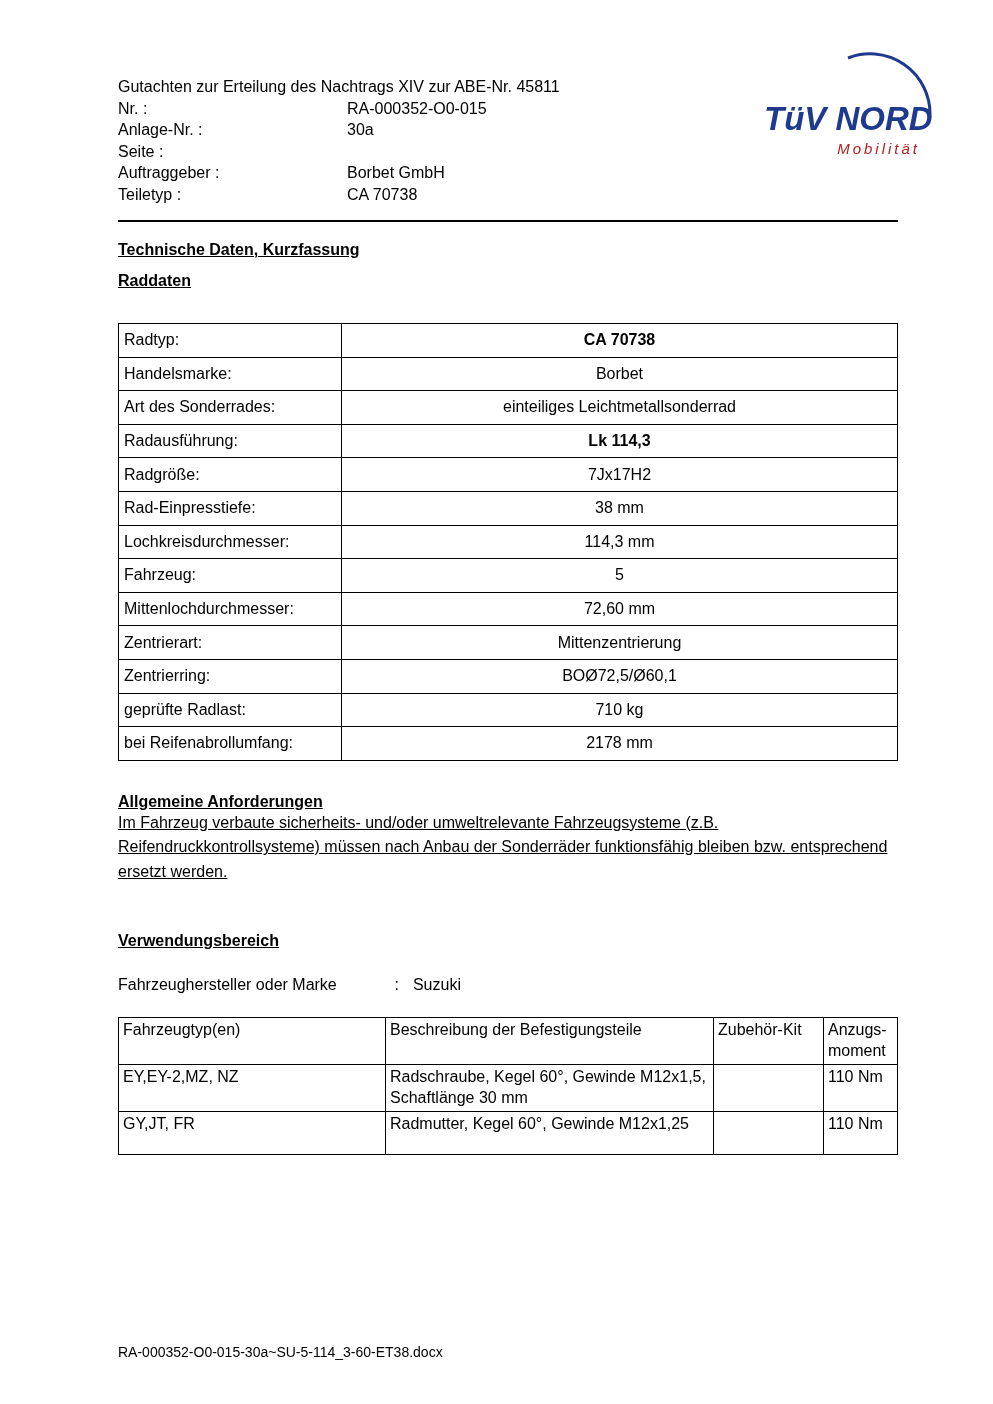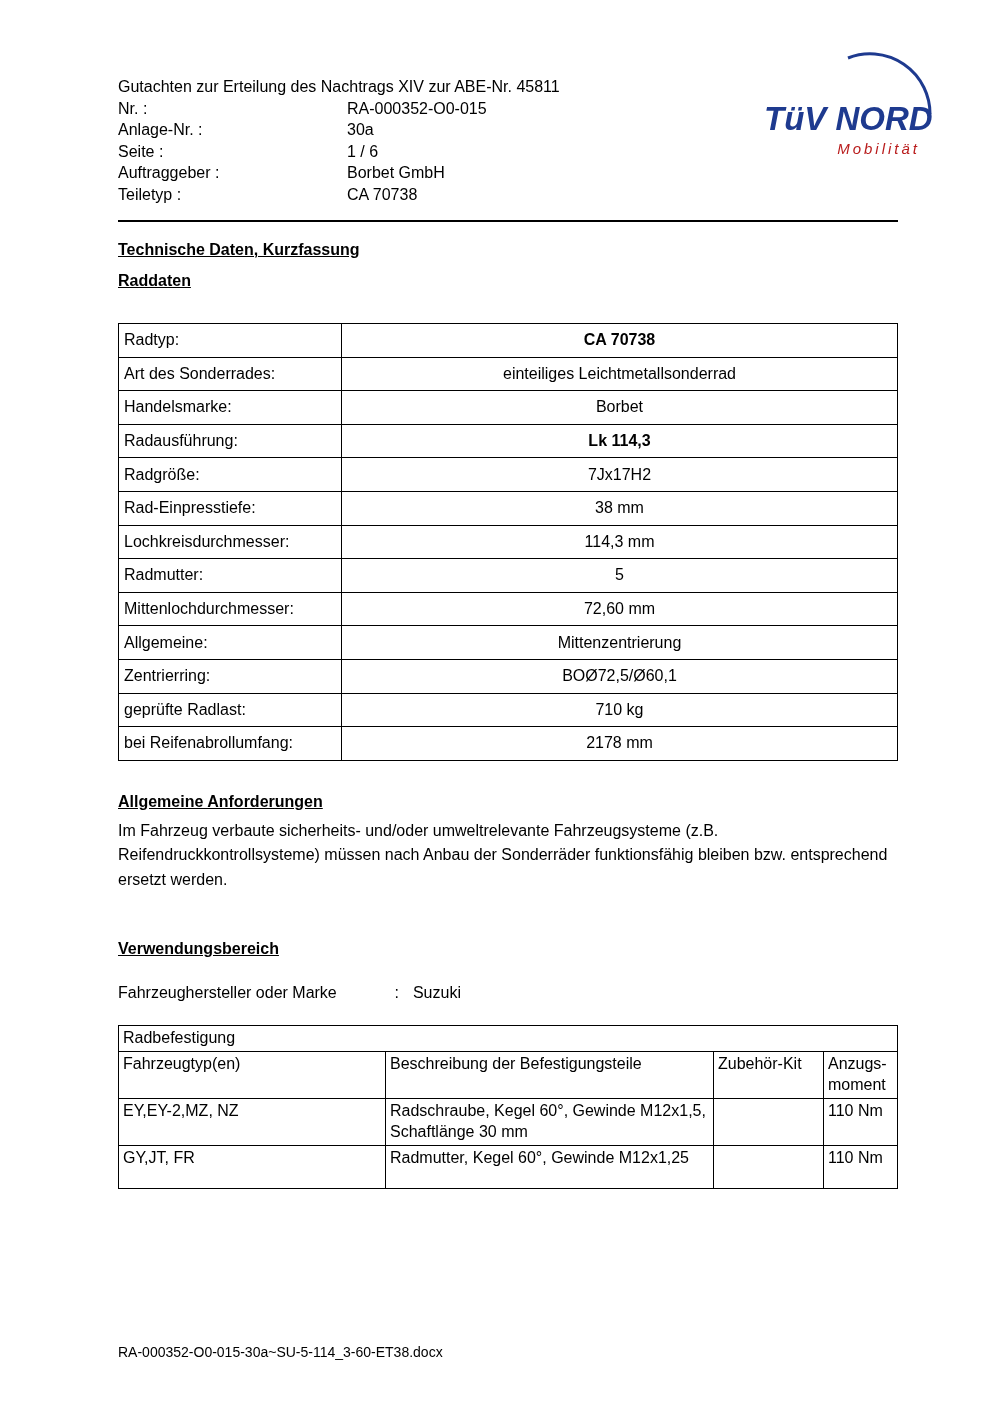--- a/index.html
+++ b/index.html
@@ -62,21 +62,21 @@
   .raddaten-table td {
     border:1px solid #000;
     height:33.6px;
     padding:0 5px;
     vertical-align:middle;
   }
   .raddaten-table td.lbl { width:223px; text-align:left; }
   .raddaten-table td.val { text-align:center; }
   .raddaten-table td.val.bold { font-weight:bold; }
   
-  .para { margin-top:8px; line-height:24.5px; width:780px; }
+  .para { line-height:24.5px; width:780px;text-decoration:underline; }
   .verw-line { margin-top:24px; line-height:22px; }
   .verw-label { display:inline-block; width:272px; }
   .verw-colon { display:inline-block; width:14px; }
   
   .befestigung-table { margin-top:21px; }
   .befestigung-table td, .befestigung-table th {
     border:1px solid #000;
     padding:1px 4px 3px 4px;
     vertical-align:top;
     text-align:left;
@@ -113,21 +113,20 @@
       <div class="hdr-field">
         <span>Nr. :</span>
         <span>RA-000352-O0-015</span>
       </div>
       <div class="hdr-field">
         <span>Anlage-Nr. :</span>
         <span>30a</span>
       </div>
       <div class="hdr-field">
         <span>Seite :</span>
-        <span>1 / 6</span>
       </div>
       <div class="hdr-field">
         <span>Auftraggeber :</span>
         <span>Borbet GmbH</span>
       </div>
       <div class="hdr-field">
         <span>Teiletyp :</span>
         <span>CA 70738</span>
       </div>
     </div>
@@ -137,53 +136,53 @@
     <div class="heading h-tech">Technische Daten, Kurzfassung</div>
     <div class="heading h-rad">Raddaten</div>
 
     <table class="raddaten-table">
       <tbody>
         <tr>
           <td class="lbl">Radtyp:</td>
           <td class="val bold">CA 70738</td>
         </tr>
         <tr>
+          <td class="lbl">Handelsmarke:</td>
+          <td class="val">Borbet</td>
+        </tr>
+        <tr>
           <td class="lbl">Art des Sonderrades:</td>
           <td class="val">einteiliges Leichtmetallsonderrad</td>
         </tr>
         <tr>
-          <td class="lbl">Handelsmarke:</td>
-          <td class="val">Borbet</td>
-        </tr>
-        <tr>
           <td class="lbl">Radausführung:</td>
           <td class="val bold">Lk 114,3</td>
         </tr>
         <tr>
           <td class="lbl">Radgröße:</td>
           <td class="val">7Jx17H2</td>
         </tr>
         <tr>
           <td class="lbl">Rad-Einpresstiefe:</td>
           <td class="val">38 mm</td>
         </tr>
         <tr>
           <td class="lbl">Lochkreisdurchmesser:</td>
           <td class="val">114,3 mm</td>
         </tr>
         <tr>
-          <td class="lbl">Radmutter:</td>
+          <td class="lbl">Fahrzeug:</td>
           <td class="val">5</td>
         </tr>
         <tr>
           <td class="lbl">Mittenlochdurchmesser:</td>
           <td class="val">72,60 mm</td>
         </tr>
         <tr>
-          <td class="lbl">Allgemeine:</td>
+          <td class="lbl">Zentrierart:</td>
           <td class="val">Mittenzentrierung</td>
         </tr>
         <tr>
           <td class="lbl">Zentrierring:</td>
           <td class="val">BOØ72,5/Ø60,1</td>
         </tr>
         <tr>
           <td class="lbl">geprüfte Radlast:</td>
           <td class="val">710 kg</td>
         </tr>
@@ -205,23 +204,20 @@
     </div>
 
     <table class="befestigung-table">
       <colgroup>
         <col style="width:267px">
         <col style="width:328px">
         <col style="width:110px">
         <col style="width:74px">
       </colgroup>
       <tbody>
-        <tr class="title-row">
-          <td colspan="4">Radbefestigung</td>
-        </tr>
         <tr class="head-row">
           <th>Fahrzeugtyp(en)</th>
           <th>Beschreibung der Befestigungsteile</th>
           <th>Zubehör-Kit</th>
           <th>Anzugs-moment</th>
         </tr>
         <tr class="data-row">
           <td>EY,EY-2,MZ, NZ</td>
           <td>Radschraube, Kegel 60°, Gewinde M12x1,5, Schaftlänge 30 mm</td>
           <td></td>

